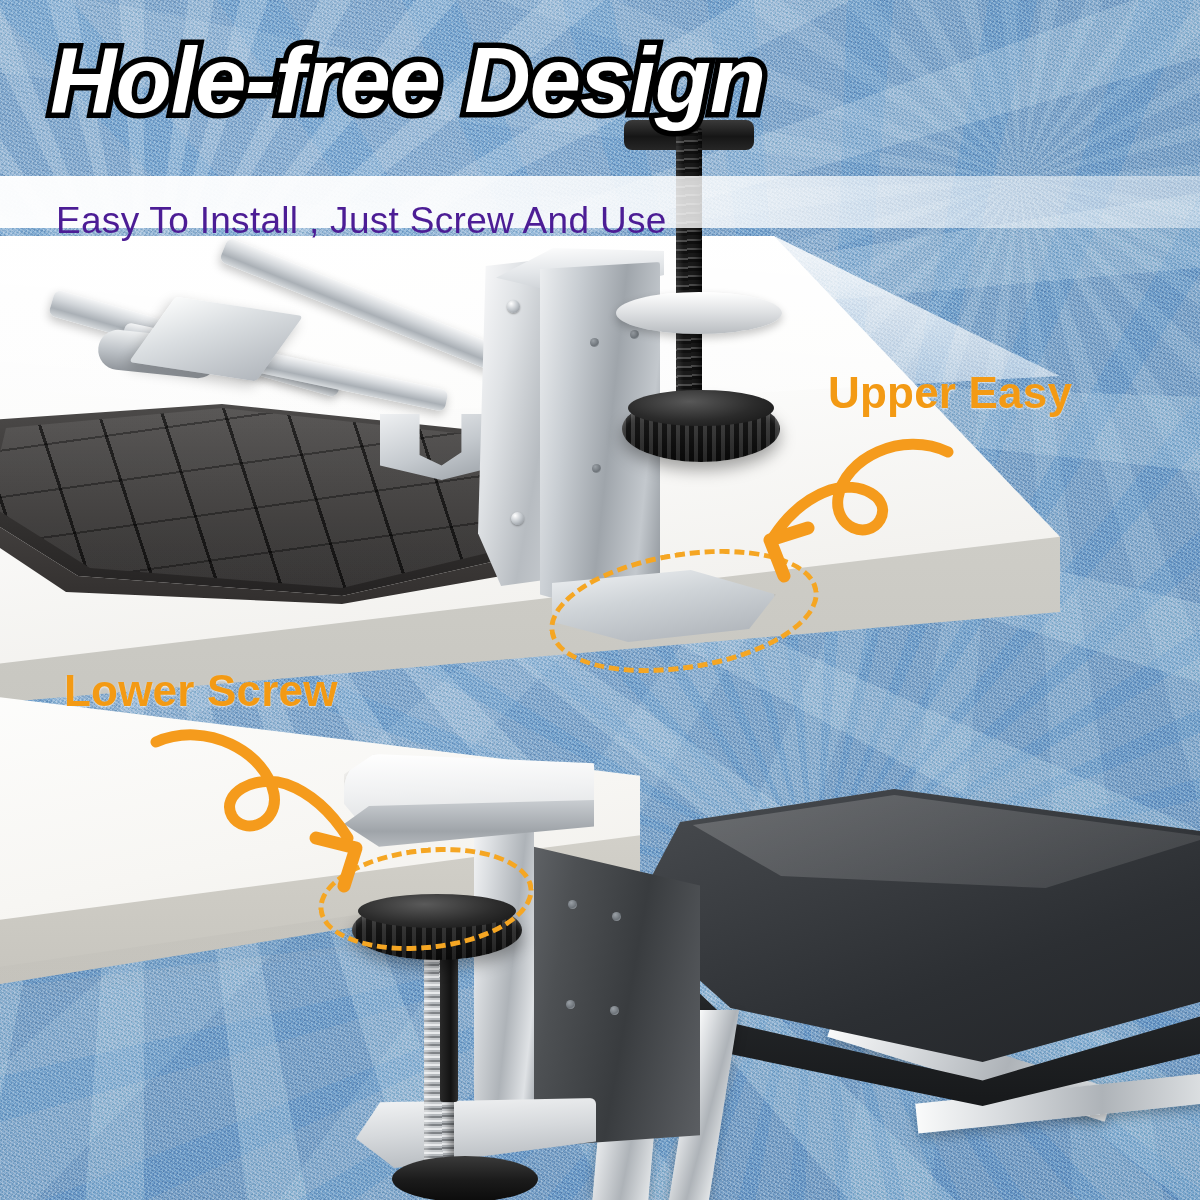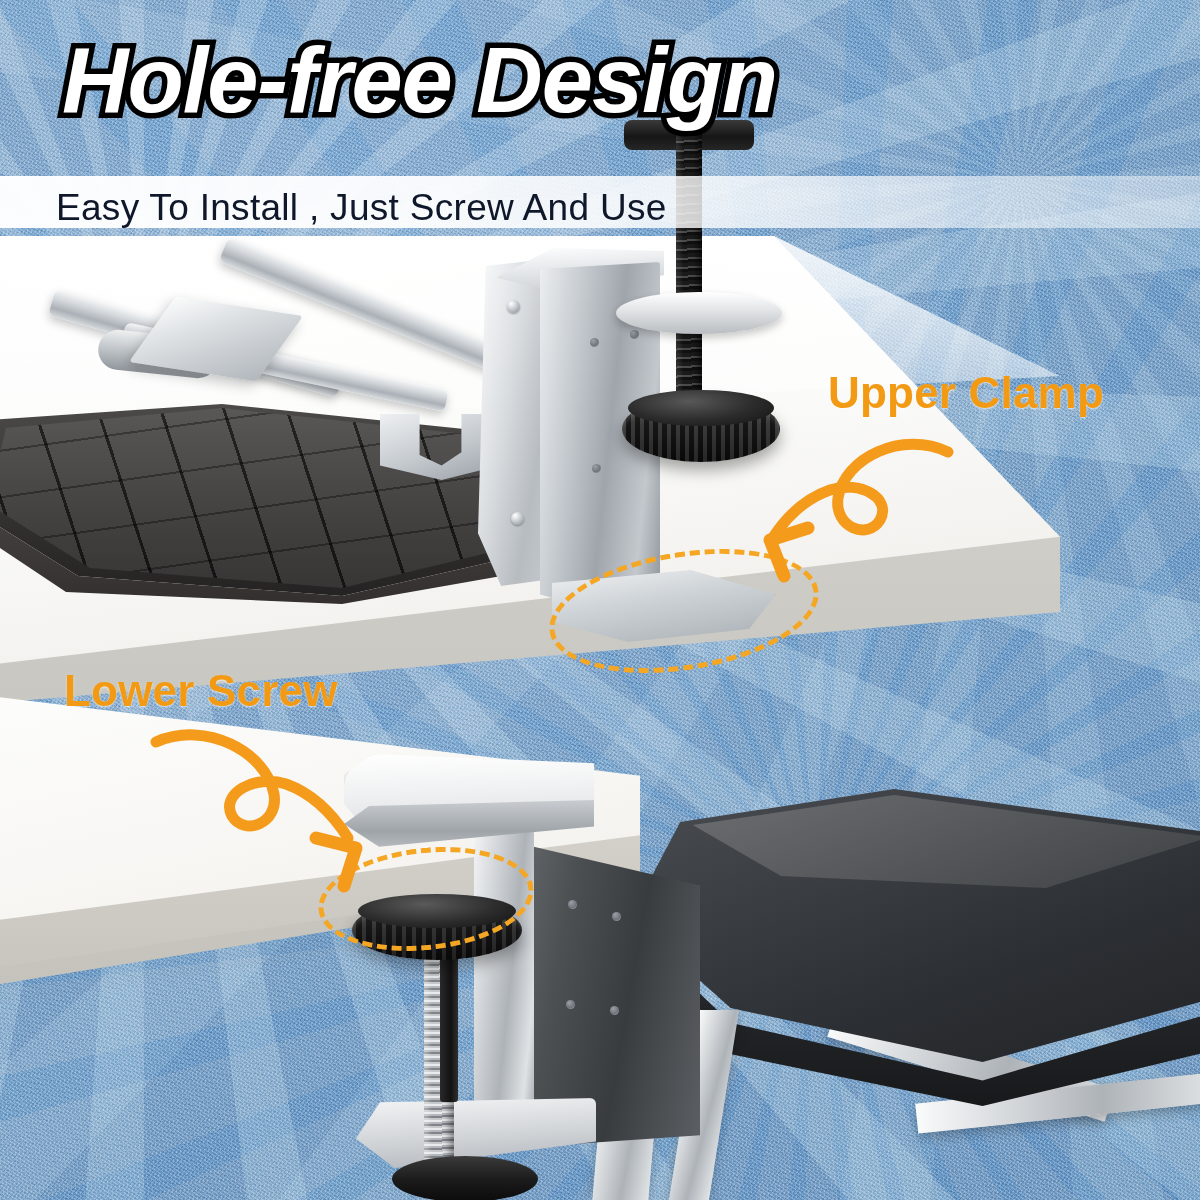--- a/index.html
+++ b/index.html
@@ -363,39 +363,38 @@
     left: 50px; top: 28px;
     font-size: 92px;
     font-weight: 700;
     font-style: italic;
     color: #ffffff;
     letter-spacing: -1px;
     white-space: nowrap;
     -webkit-text-stroke: 11px #000000;
     paint-order: stroke fill;
     text-shadow: 4px 5px 0 rgba(0,0,0,.55);
-    margin-left: 12px;
   }
 
   
   .sub-band {
     position: absolute;
     left: 0; top: 176px; width: 1200px; height: 52px;
     background: linear-gradient(90deg,
         rgba(255,255,255,.97) 0%,
         rgba(255,255,255,.93) 36%,
         rgba(255,255,255,.78) 62%,
         rgba(255,255,255,.55) 82%,
         rgba(255,255,255,.42) 100%);
   }
   .sub-text {
     position: absolute;
-    left: 56px; top: 187px;
+    left: 56px; top: 200px;
     font-size: 37px;
-    color: #0f172a;
+    color: #4c1d95;
     white-space: nowrap;
     letter-spacing: .3px;
   }
 </style>
 </head>
 <body>
 
 <div id="stage">
 
   <div class="bg-blue"></div>
@@ -433,21 +432,21 @@
   <div class="knob-upper"></div>
   <div class="knob-upper-top"></div>
 
   <div class="dash dash-upper"></div>
 
   <svg class="arrow-svg arrow-upper" width="220" height="150" viewBox="0 0 220 150">
     <path d="M196 16 C 150 -6, 92 22, 86 62 C 82 92, 116 104, 128 84 C 140 62, 108 44, 78 54 C 52 63, 34 82, 22 100" fill="none" stroke="#f59b1c" stroke-width="11" stroke-linecap="round"></path>
     <path d="M56 92 L 18 104 L 32 140" fill="none" stroke="#f59b1c" stroke-width="13" stroke-linecap="round" stroke-linejoin="round"></path>
   </svg>
 
-  <div class="callout callout-upper">Upper Clamp</div>
+  <div class="callout callout-upper">Upper Easy</div>
 
   <div class="desk-lower"></div>
   <div class="desk-lower-edge"></div>
   <div class="desk-lower-shadow"></div>
 
   <div class="arm-support arm-s2"></div>
   <div class="arm-support arm-s3"></div>
   <div class="armrest"></div>
   <div class="armrest-gloss"></div>
   <div class="armrest-edge"></div>

